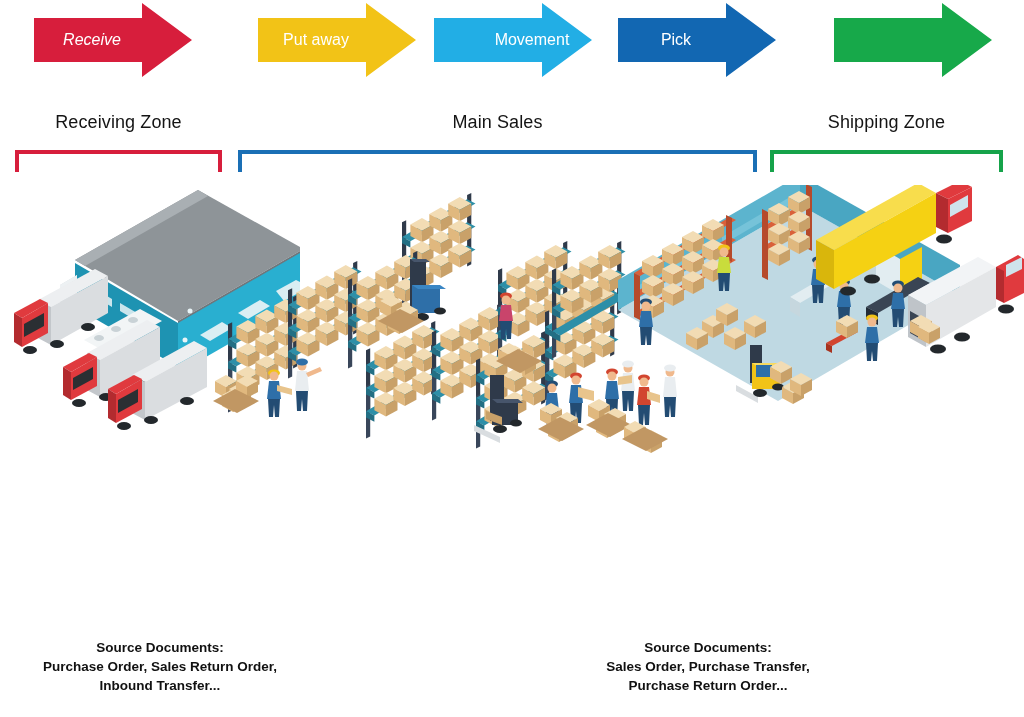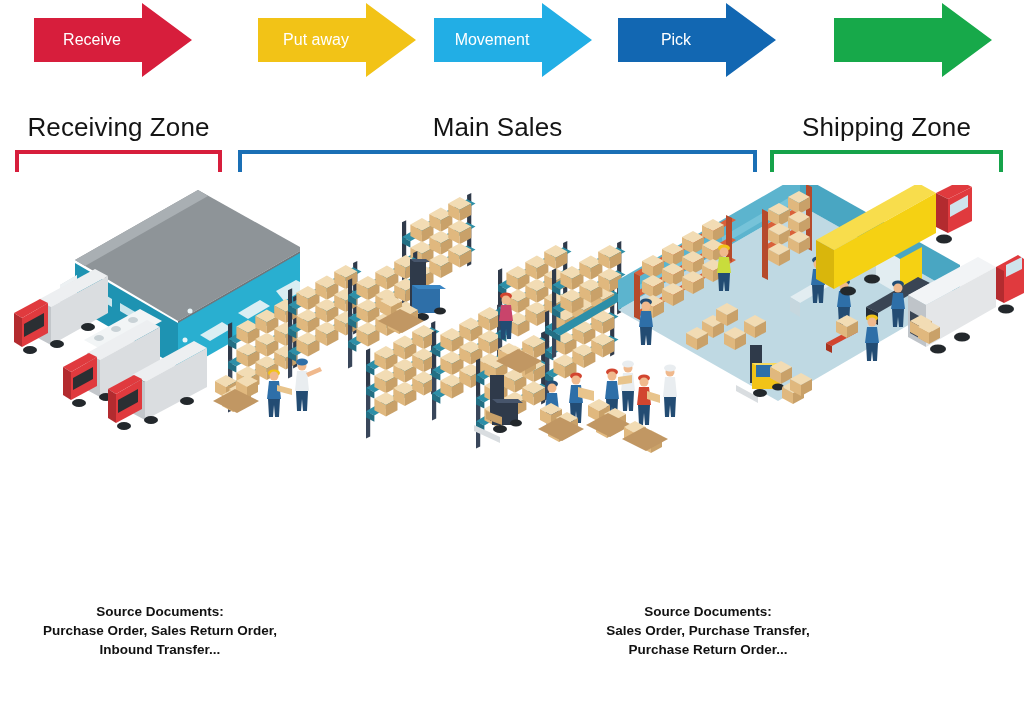--- a/index.html
+++ b/index.html
@@ -16,21 +16,21 @@
     width: 1024px;
     height: 717px;
     background: #ffffff;
     overflow: hidden;
   }
 
   
   .zone-title {
     position: absolute;
     text-align: center;
-    font-size: 26px;
+    font-size: 18px;
     font-weight: 400;
     color: #141414;
     letter-spacing: .1px;
     white-space: nowrap;
   }
   .zone-bracket {
     position: absolute;
     box-sizing: border-box;
     border-style: solid;
     border-width: 4px 4px 0 4px;
@@ -60,20 +60,21 @@
   }
 
   
   .source-docs {
     position: absolute;
     text-align: center;
     font-size: 13.5px;
     line-height: 19px;
     font-weight: 700;
     color: #111111;
+    margin-top: 36px;
   }
   .source-docs .sd-line { display: block; }
 
   
   #illustration {
     position: absolute;
     left: 0;
     top: 185px;
     width: 1024px;
     height: 300px;
@@ -607,39 +608,39 @@
         <polygon points="1006,80 1022,72 1022,84 1006,92" fill="#CFE3EC"></polygon>
         <ellipse cx="938" cy="164" rx="8" ry="4.5" fill="#23282C"></ellipse>
         <ellipse cx="962" cy="152" rx="8" ry="4.5" fill="#23282C"></ellipse>
         <ellipse cx="1006" cy="124" rx="8" ry="4.5" fill="#23282C"></ellipse>
       </g>
     </svg>
   </div>
 
   <div>
 
-    <div class="arrow" style="left:34px;">
+    <div class="arrow" style="left:34px;font-style:italic;">
       <svg width="158" height="80" viewBox="0 0 158 80">
         <polygon points="0,18 108,18 108,3 158,40 108,77 108,62 0,62" fill="#D71E3C"></polygon>
       </svg>
       <div class="arrow-label" style="width:116px;">Receive</div>
     </div>
 
     <div class="arrow" style="left:234px;margin-left:24px;">
       <svg width="158" height="80" viewBox="0 0 158 80">
         <polygon points="0,18 108,18 108,3 158,40 108,77 108,62 0,62" fill="#F2C317"></polygon>
       </svg>
       <div class="arrow-label" style="width:116px;">Put away</div>
     </div>
 
     <div class="arrow" style="left:434px;">
       <svg width="158" height="80" viewBox="0 0 158 80">
         <polygon points="0,18 108,18 108,3 158,40 108,77 108,62 0,62" fill="#22AEE5"></polygon>
       </svg>
-      <div class="arrow-label" style="width:116px;">Movement</div>
+      <div class="arrow-label" style="width:116px;padding-left:40px;">Movement</div>
     </div>
 
     <div class="arrow" style="left:618px;">
       <svg width="158" height="80" viewBox="0 0 158 80">
         <polygon points="0,18 108,18 108,3 158,40 108,77 108,62 0,62" fill="#1267B2"></polygon>
       </svg>
       <div class="arrow-label" style="width:116px;">Pick</div>
     </div>
 
     <div class="arrow" style="left:834px;">

